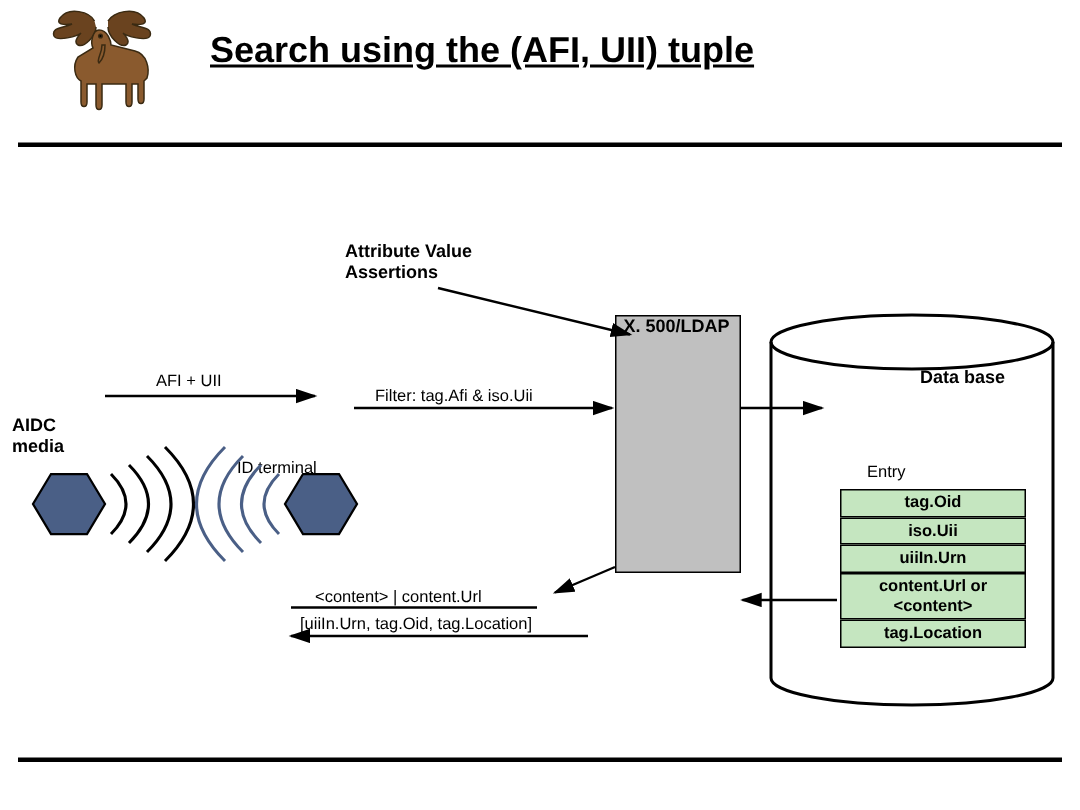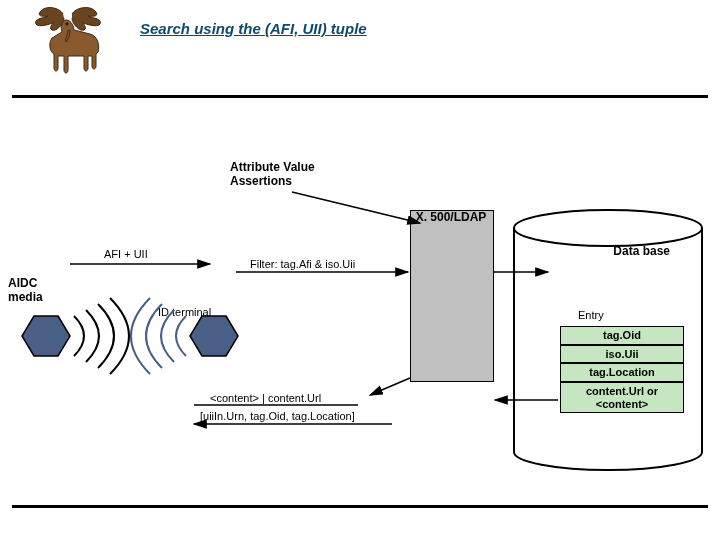--- a/index.html
+++ b/index.html
@@ -1,19 +1,19 @@
 <!DOCTYPE html>
 <html><head>
 <meta charset="utf-8">
 <style>
   html,body{margin:0;padding:0}
   body{width:720px;height:540px;font-family:Arial,Helvetica,sans-serif;background:#fff;position:relative}
   .stage{position:relative;width:720px;height:540px}
   .abs{position:absolute}
-  .title{left:140px;top:20px;font-size:15px;font-weight:bold;font-style:italic;color:#0c4a6e;text-decoration:underline;white-space:nowrap}
+  .title{left:140px;top:20px;font-size:24px;font-weight:bold;color:#000000;text-decoration:underline;white-space:nowrap}
   .hr-top{left:12px;top:95px;width:696px;height:0;border-top:3px solid #000}
   .hr-bot{left:12px;top:505px;width:696px;height:0;border-top:3px solid #000}
   .lbl{font-size:12px;font-weight:bold;text-align:left}
   .lbl-small{font-size:11px;font-weight:normal}
   .moose{left:18px;top:6px}
   .ldap-box{left:410px;top:210px;width:82px;height:170px;background:#c0c0c0;border:1.5px solid #000}
   .ldap-lbl{left:413px;top:210px;width:76px;text-align:center}
   .db-cyl{left:510px;top:208px}
   .db-lbl{left:540px;top:244px;width:130px;text-align:right}
   .entry-lbl{left:578px;top:309px}
@@ -66,22 +66,23 @@
       <path d="M192 20 L192 244" stroke="#000" stroke-width="2" fill="none"></path>
       <path d="M4 244 A94 18 0 0 0 192 244" stroke="#000" stroke-width="2" fill="none"></path>
     </svg>
   </div>
   <div class="abs lbl db-lbl">Data base</div>
   <div class="abs lbl-small entry-lbl">Entry</div>
 
   <div class="abs attr-stack">
     <div class="attr-box">tag.Oid</div>
     <div class="attr-box">iso.Uii</div>
+    <div class="attr-box">uiiIn.Urn</div>
+    <div class="attr-box">content.Url or &lt;content&gt;</div>
     <div class="attr-box">tag.Location</div>
-    <div class="attr-box">content.Url or &lt;content&gt;</div>
   </div>
 
   <div class="abs lbl ava-lbl">Attribute Value Assertions</div>
   <div class="abs lbl-small afiuii-lbl">AFI + UII</div>
   <div class="abs lbl-small filter-lbl">Filter: tag.Afi &amp; iso.Uii</div>
   <div class="abs lbl aidc-lbl">AIDC media</div>
   <div class="abs lbl-small idterm-lbl">ID terminal</div>
   <div class="abs lbl-small content-lbl">&lt;content&gt; | content.Url</div>
   <div class="abs lbl-small uiiurn-lbl">[uiiIn.Urn, tag.Oid, tag.Location]</div>
 

